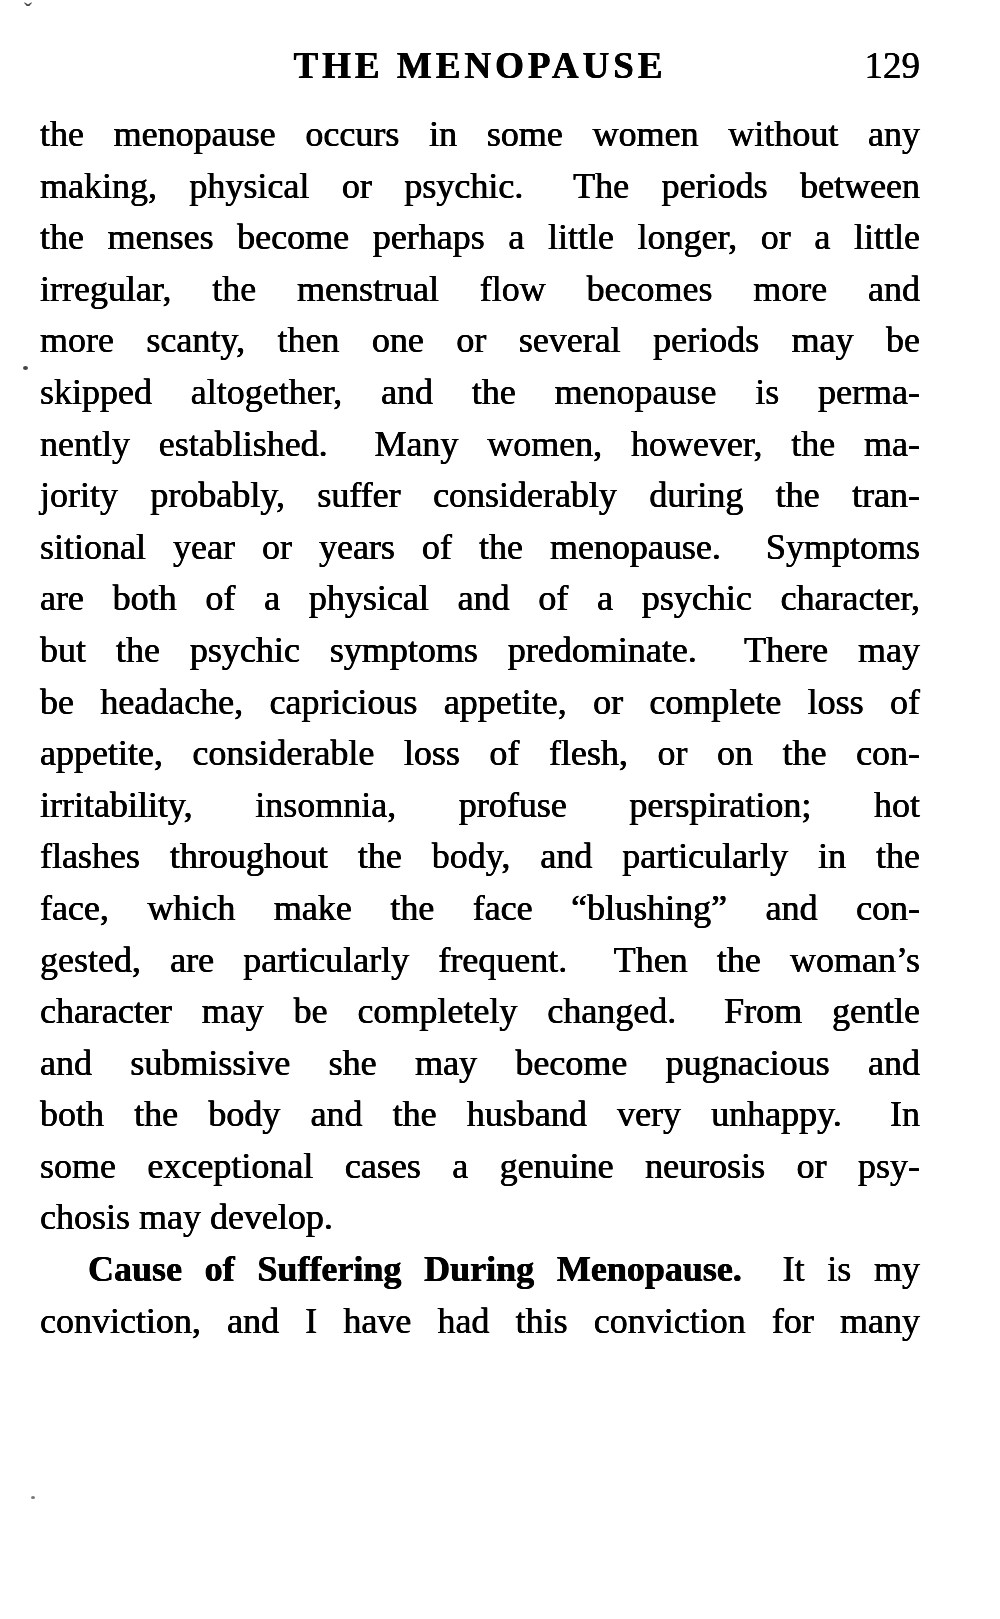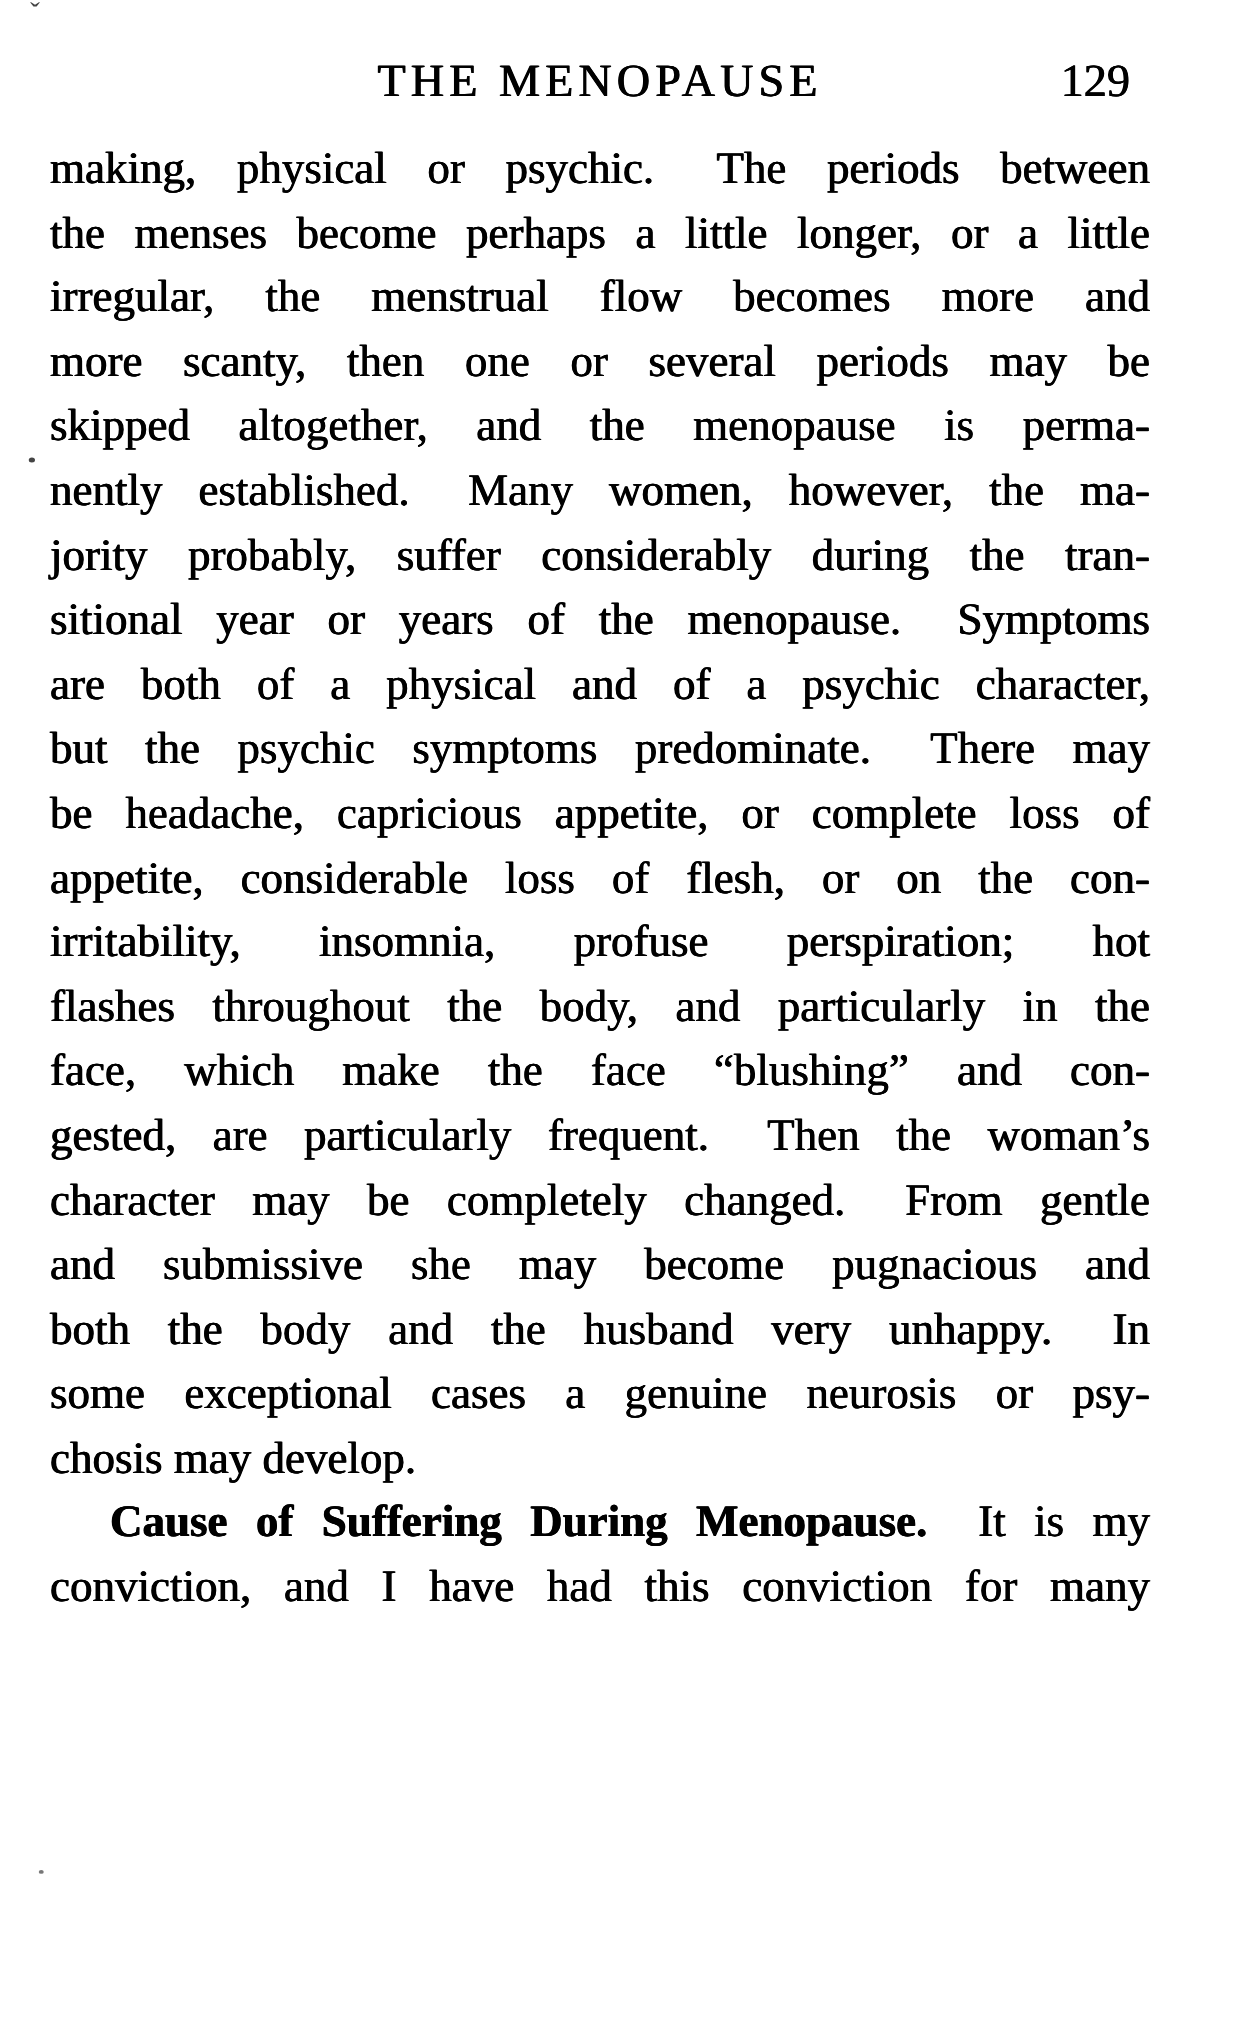--- a/index.html
+++ b/index.html
@@ -25,24 +25,25 @@
     right: 80px;
     height: 44px;
   }
   .running-title {
     position: absolute;
     left: 50%;
     transform: translateX(-50%);
     font-size: 37px;
     letter-spacing: 4px;
     white-space: nowrap;
+    font-weight: bold;
   }
   .page-number {
     position: absolute;
-    right: 16px;
+    right: 0;
     top: 0;
     font-size: 37px;
     margin-left: 25px;
   }
   .body-text {
     position: absolute;
     top: 109px;
     left: 40px;
     right: 80px;
   }
@@ -89,20 +90,21 @@
   <span class="speck s1"></span>
   <span class="speck s2"></span>
 
   <header class="page-header">
     <span class="running-title">THE MENOPAUSE</span>
     <span class="page-number">129</span>
   </header>
 
   <main class="body-text">
 
+  <div class="line">the menopause occurs in some women without any</div>
       <div class="line">making, physical or psychic.  The periods between</div>
       <div class="line">the menses become perhaps a little longer, or a little</div>
       <div class="line">irregular, the menstrual flow becomes more and</div>
       <div class="line">more scanty, then one or several periods may be</div>
       <div class="line">skipped altogether, and the menopause is perma-</div>
       <div class="line">nently established.  Many women, however, the ma-</div>
       <div class="line">jority probably, suffer considerably during the tran-</div>
       <div class="line">sitional year or years of the menopause.  Symptoms</div>
       <div class="line">are both of a physical and of a psychic character,</div>
       <div class="line">but the psychic symptoms predominate.  There may</div>

